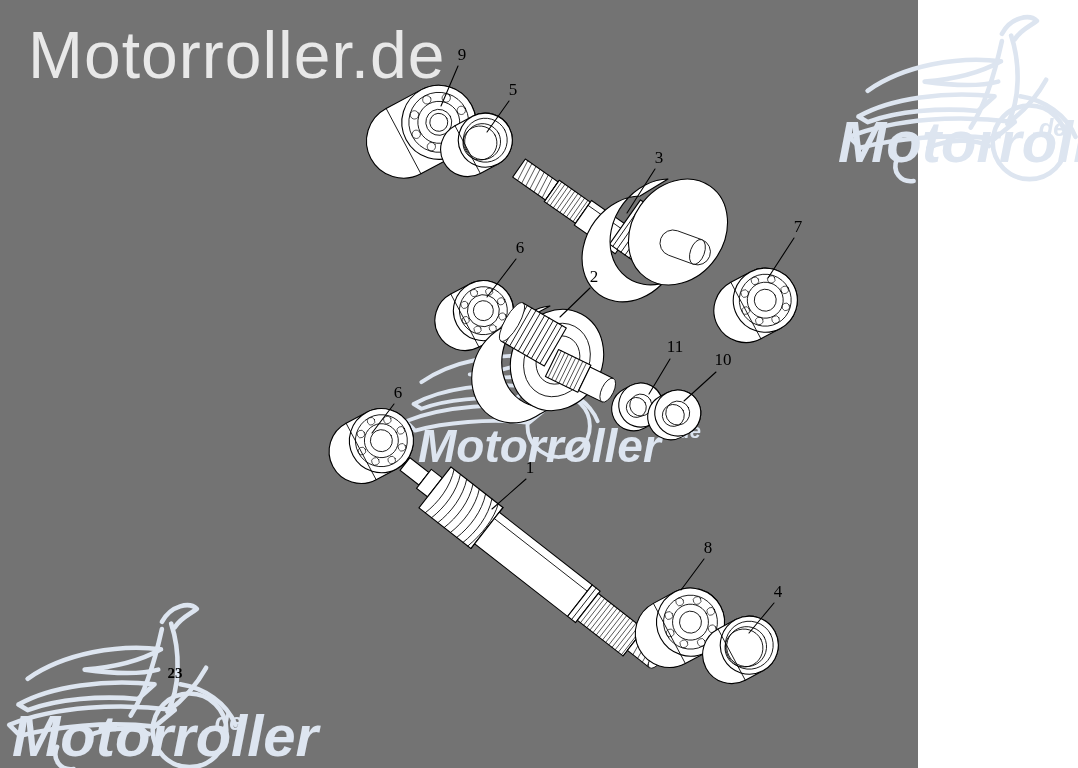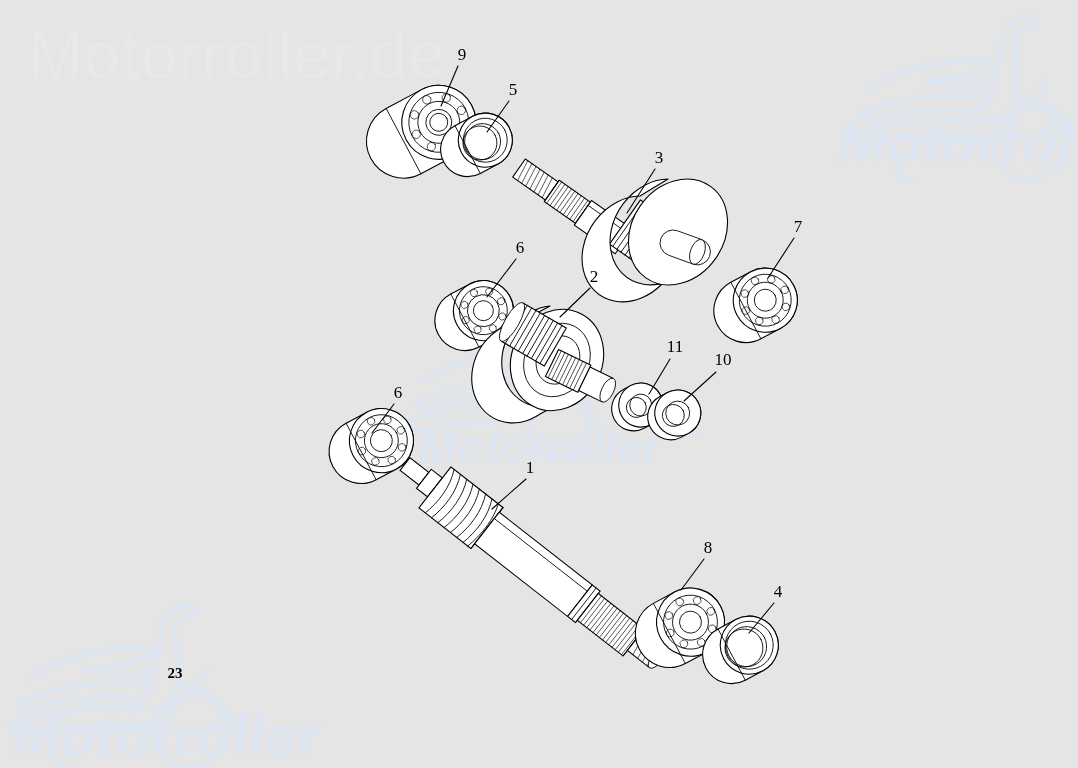--- a/index.html
+++ b/index.html
@@ -1,17 +1,17 @@
 <!DOCTYPE html>
 <html><head>
 <meta charset="utf-8">
 <style>
   html,body{margin:0;padding:0;background:#ffffff;}
   body{width:1078px;height:768px;overflow:hidden;font-family:"Liberation Serif",serif;}
-  #page{position:relative;width:1078px;height:768px;background:#e5e5e5;}
+  #page{position:relative;width:918px;height:768px;background:#737373;}
   svg{display:block;}
   .wm-title{font-family:"Liberation Sans",sans-serif;font-size:66px;fill:#e8e8e8;letter-spacing:1px;}
   .wm-logo-text{font-family:"Liberation Sans",sans-serif;font-weight:bold;font-style:italic;font-size:58px;fill:#dde5f0;}
   .wm-logo-de{font-family:"Liberation Sans",sans-serif;font-weight:bold;font-style:italic;font-size:24px;fill:#dde5f0;}
   .wm-mid{font-family:"Liberation Sans",sans-serif;font-weight:bold;font-style:italic;font-size:46px;fill:#dde5f0;}
   .wm-mid-de{font-family:"Liberation Sans",sans-serif;font-weight:bold;font-style:italic;font-size:20px;fill:#dde5f0;}
   .callout{font-family:"Liberation Serif",serif;font-size:17px;fill:#000;}
   .pagenum{font-family:"Liberation Serif",serif;font-size:15px;font-weight:bold;fill:#000;}
   .ln{fill:none;stroke:#000;stroke-width:1.1;stroke-linecap:round;stroke-linejoin:round;}
   .ln-t{fill:none;stroke:#000;stroke-width:0.8;stroke-linecap:round;stroke-linejoin:round;}

